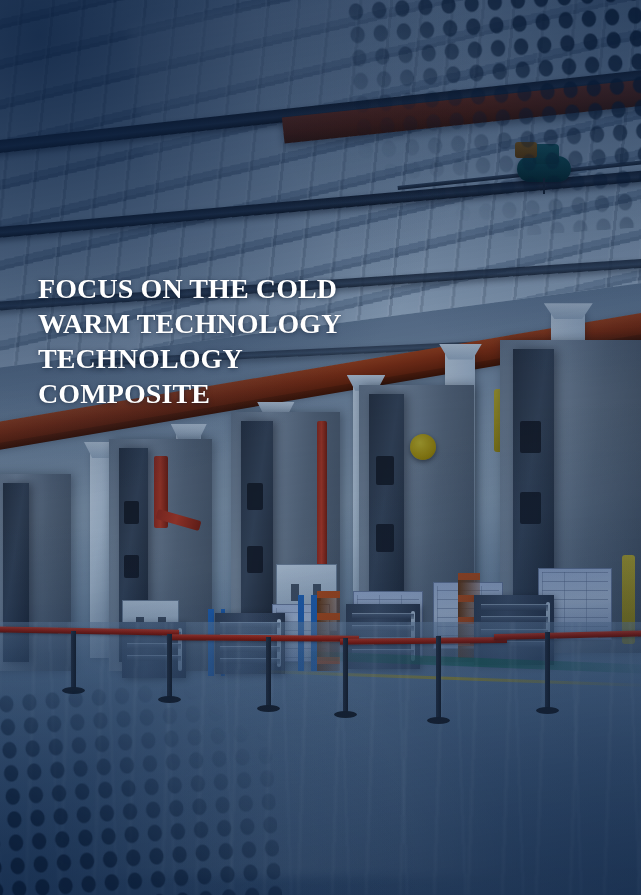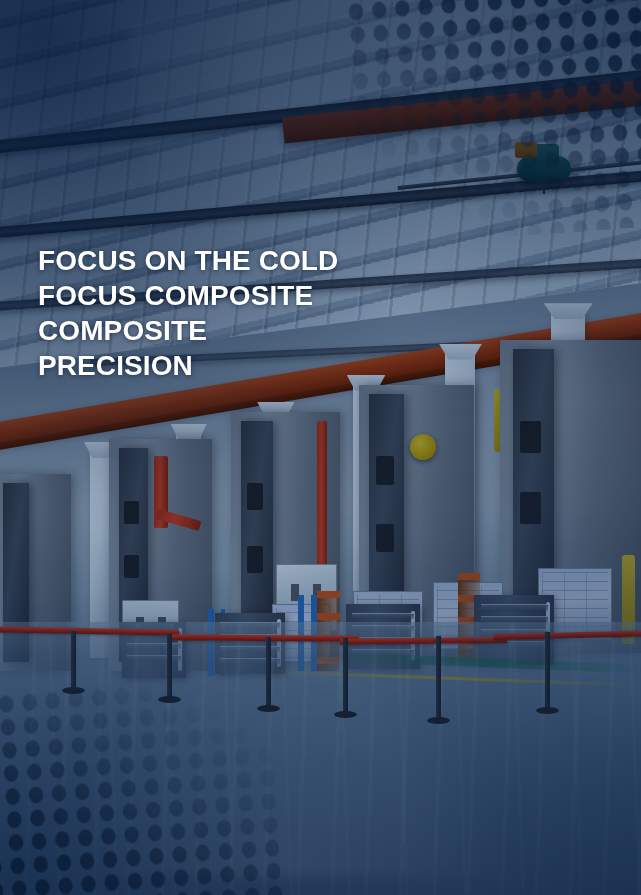--- a/index.html
+++ b/index.html
@@ -287,22 +287,23 @@
   .dots-bl {
     left:-44px; bottom:-40px; width:320px; height:250px;
     -webkit-mask-image:linear-gradient(35deg,#000 6%,rgba(0,0,0,.78) 36%,
                         rgba(0,0,0,.28) 64%,transparent 86%);
             mask-image:linear-gradient(35deg,#000 6%,rgba(0,0,0,.78) 36%,
                         rgba(0,0,0,.28) 64%,transparent 86%);
   }
 
   
   #headline {
-    position:absolute; left:38px; top:243px; width:430px;
+    position:absolute; left:38px; top:271px; width:430px;
     z-index:40;
+    font-family:Liberation Serif, serif;
   }
   #headline .hl-line {
     display:block;
     font-size:28px;
     line-height:35px;
     font-weight:700;
     letter-spacing:.1px;
     color:#ffffff;
     white-space:nowrap;
     text-shadow:0 1px 5px rgba(8,22,44,.55), 0 0 1px rgba(8,22,44,.4);
@@ -431,18 +432,18 @@
 
   <div class="layer tint-steel"></div>
   <div class="layer tint-blue"></div>
   <div class="layer tint-corner"></div>
 
   <div class="dots dots-tr"></div>
   <div class="dots dots-bl"></div>
 
   <div id="headline">
     <span class="hl-line">FOCUS ON THE COLD</span>
-    <span class="hl-line">FOCUS COMPOSITE</span>
+    <span class="hl-line">WARM TECHNOLOGY</span>
+    <span class="hl-line">TECHNOLOGY</span>
     <span class="hl-line">COMPOSITE</span>
-    <span class="hl-line">PRECISION</span>
   </div>
 
 </div>
 
 </body></html>

